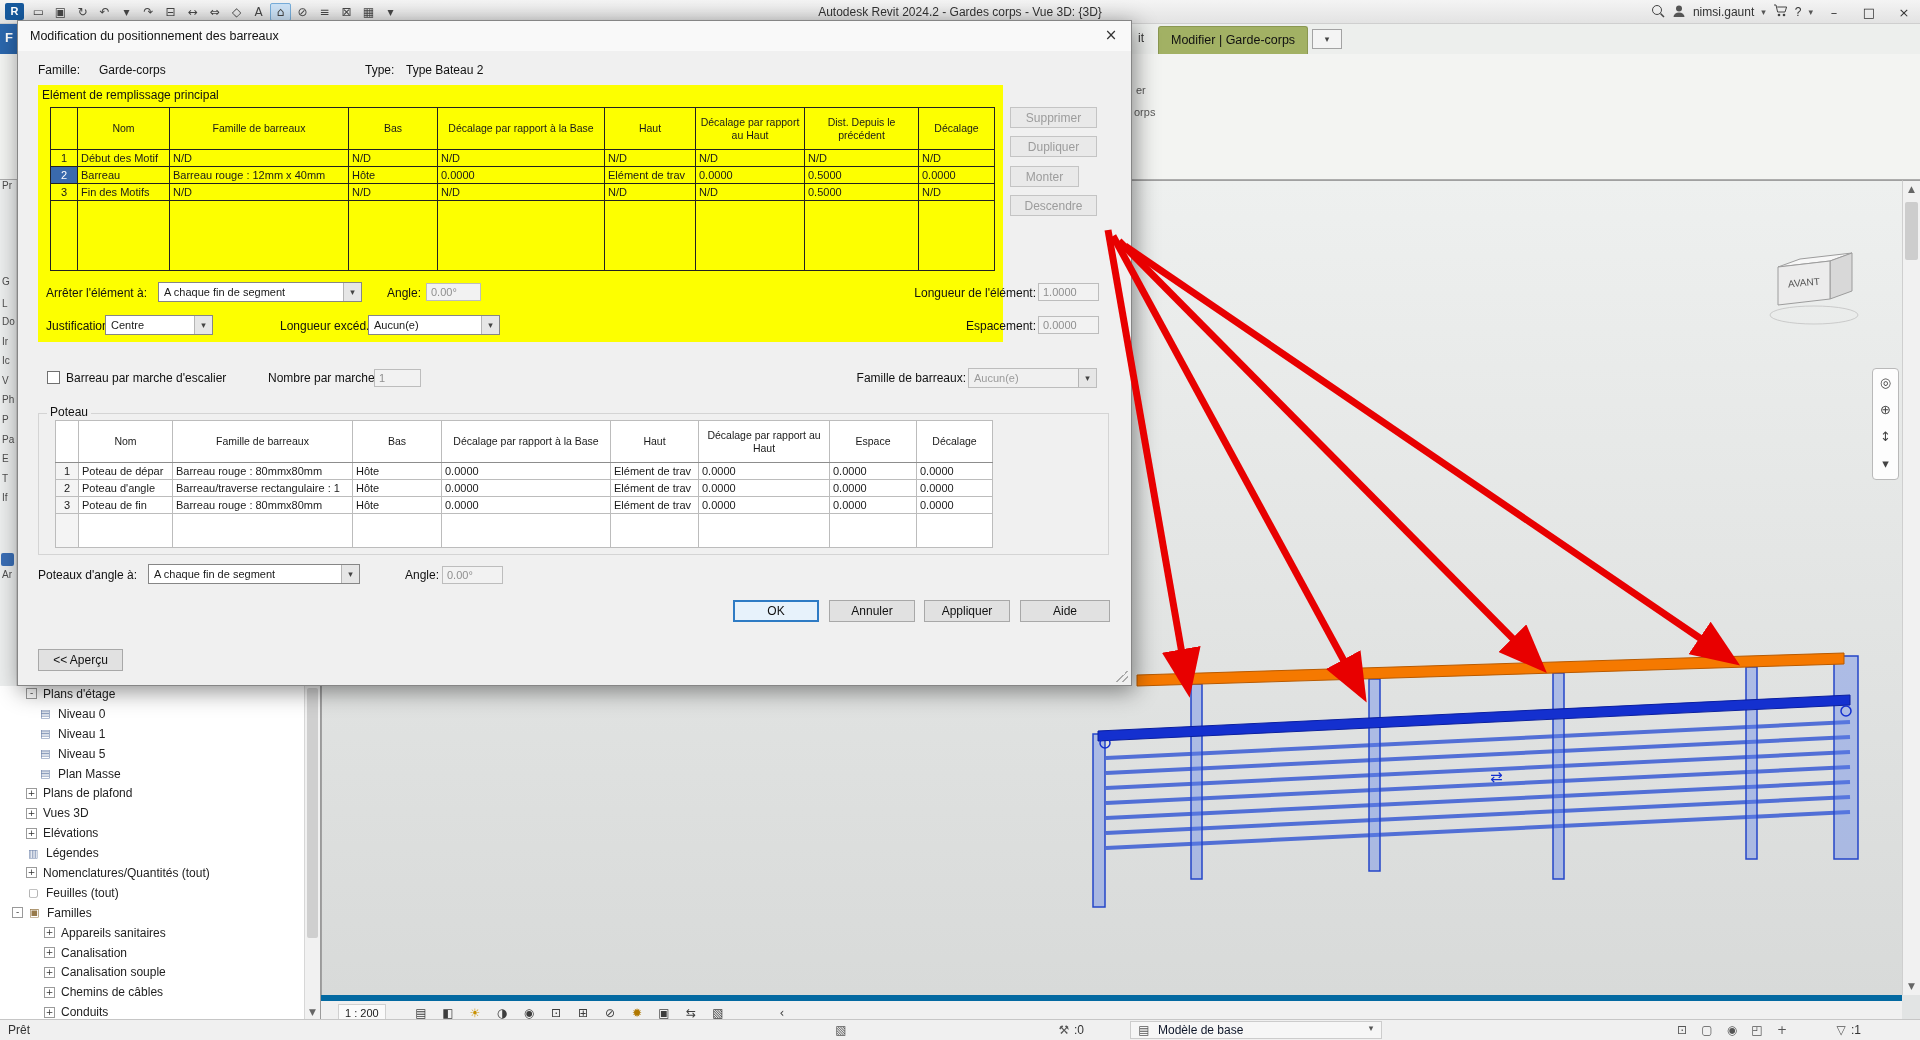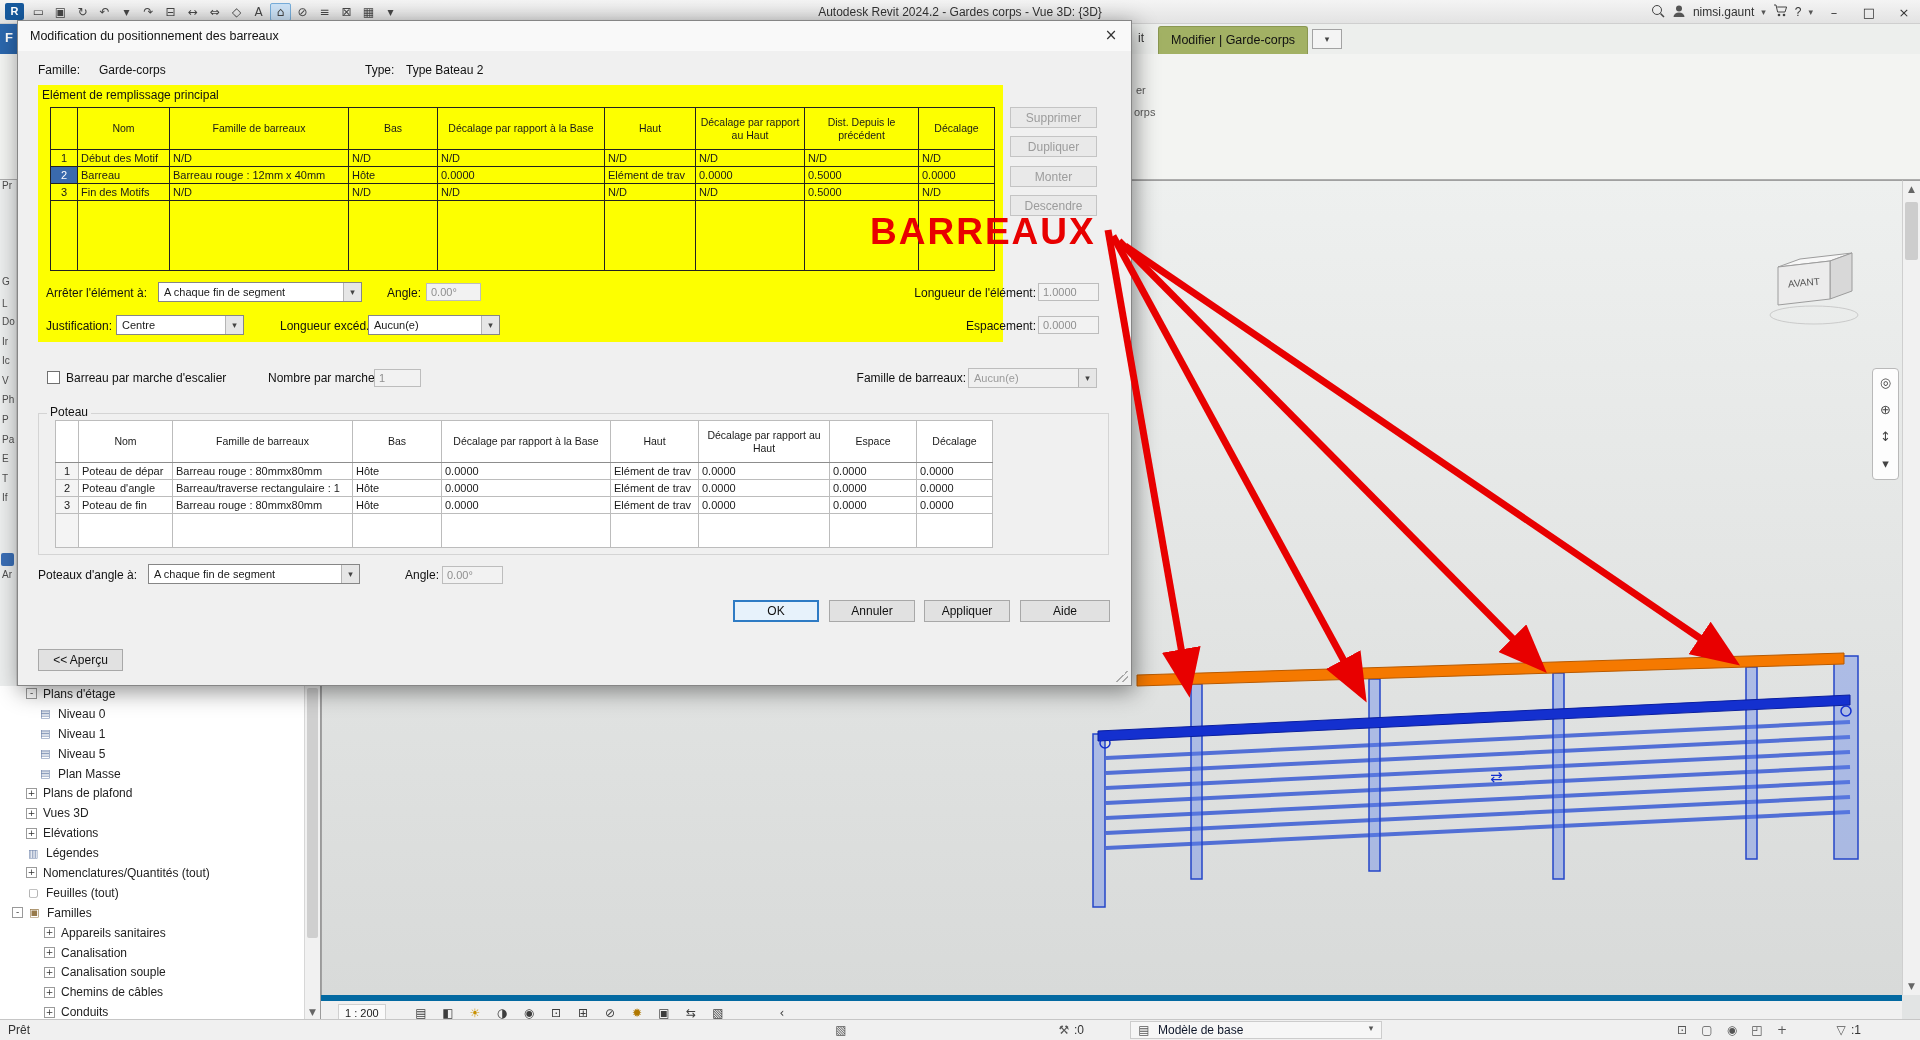--- a/index.html
+++ b/index.html
@@ -446,33 +446,33 @@
           </tr>
         </tbody>
       </table>
 
       <span class="lbl" style="left:8px;top:201px">Arrêter l'élément à:</span>
       <div class="combo" style="left:120px;top:197px;width:204px">A chaque fin de segment</div>
       <span class="lbl" style="left:349px;top:201px">Angle:</span>
       <div class="field" style="left:388px;top:198px;width:55px">0.00°</div>
 
       <span class="lbl" style="left:8px;top:234px">Justification:</span>
-      <div class="combo" style="left:78px;top:230px;width:128px">Centre</div>
+      <div class="combo" style="left:67px;top:230px;width:108px">Centre</div>
       <span class="lbl" style="left:242px;top:234px">Longueur excéd.:</span>
       <div class="combo" style="left:330px;top:230px;width:132px">Aucun(e)</div>
     </div>
 
     <span class="lbl r" style="left:880px;top:265px;width:138px">Longueur de l'élément:</span>
     <div class="field" style="left:1020px;top:262px;width:61px">1.0000</div>
     <span class="lbl r" style="left:900px;top:298px;width:118px">Espacement:</span>
     <div class="field" style="left:1020px;top:295px;width:61px">0.0000</div>
 
     <button class="btn dis" style="left:992px;top:86px;width:87px;height:21px">Supprimer</button>
     <button class="btn dis" style="left:992px;top:115px;width:87px;height:21px">Dupliquer</button>
-    <button class="btn dis" style="left:992px;top:145px;width:87px;height:21px">Monter</button>
+    <button class="btn dis" style="left:992px;top:145px;width:69px;height:21px">Monter</button>
     <button class="btn dis" style="left:992px;top:174px;width:87px;height:21px">Descendre</button>
 
     <span class="cbx" style="left:29px;top:350px"></span>
     <span class="lbl" style="left:48px;top:350px">Barreau par marche d'escalier</span>
     <span class="lbl" style="left:250px;top:350px">Nombre par marche:</span>
     <div class="field" style="left:356px;top:348px;width:47px">1</div>
     <span class="lbl r" style="left:810px;top:350px;width:138px">Famille de barreaux:</span>
     <div class="combo dis" style="left:950px;top:347px;width:129px">Aucun(e)</div>
 
     <div class="grpbox" style="left:20px;top:392px;width:1071px;height:142px"></div>
@@ -571,15 +571,14 @@
         <path d="M0,0 L7,2.8 L0,5.6 Z" fill="#e80000"></path>
       </marker>
     </defs>
     <g stroke="#e80000" stroke-width="7">
       <line x1="1108" y1="230" x2="1188" y2="688" marker-end="url(#ah)"></line>
       <line x1="1113" y1="236" x2="1362" y2="694" marker-end="url(#ah)"></line>
       <line x1="1119" y1="241" x2="1540" y2="666" marker-end="url(#ah)"></line>
       <line x1="1125" y1="246" x2="1732" y2="660" marker-end="url(#ah)"></line>
     </g>
   </svg>
-  <div class="barreaux">BARREAUX</div>
 
 </div>
 
 </body></html>

